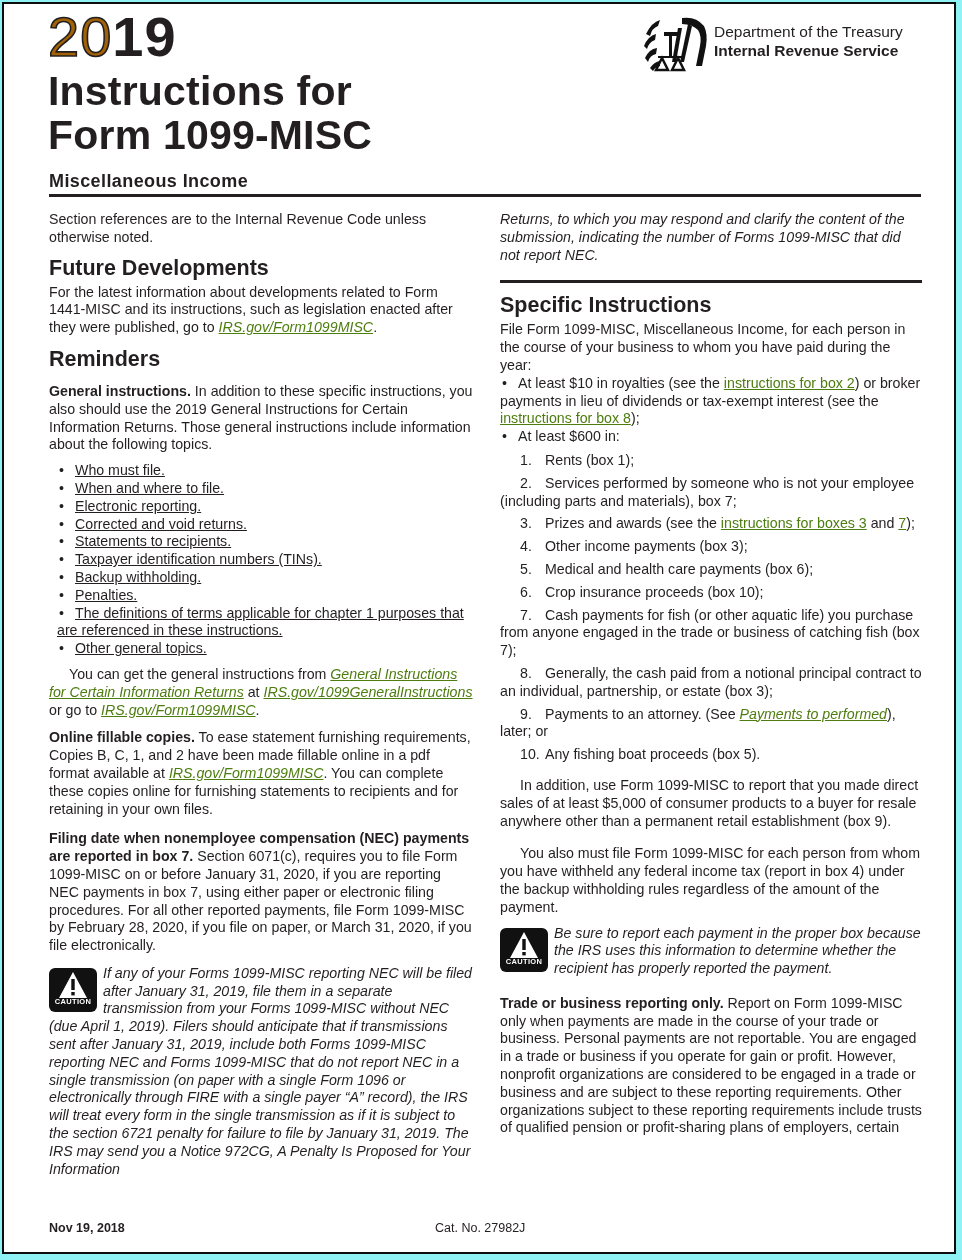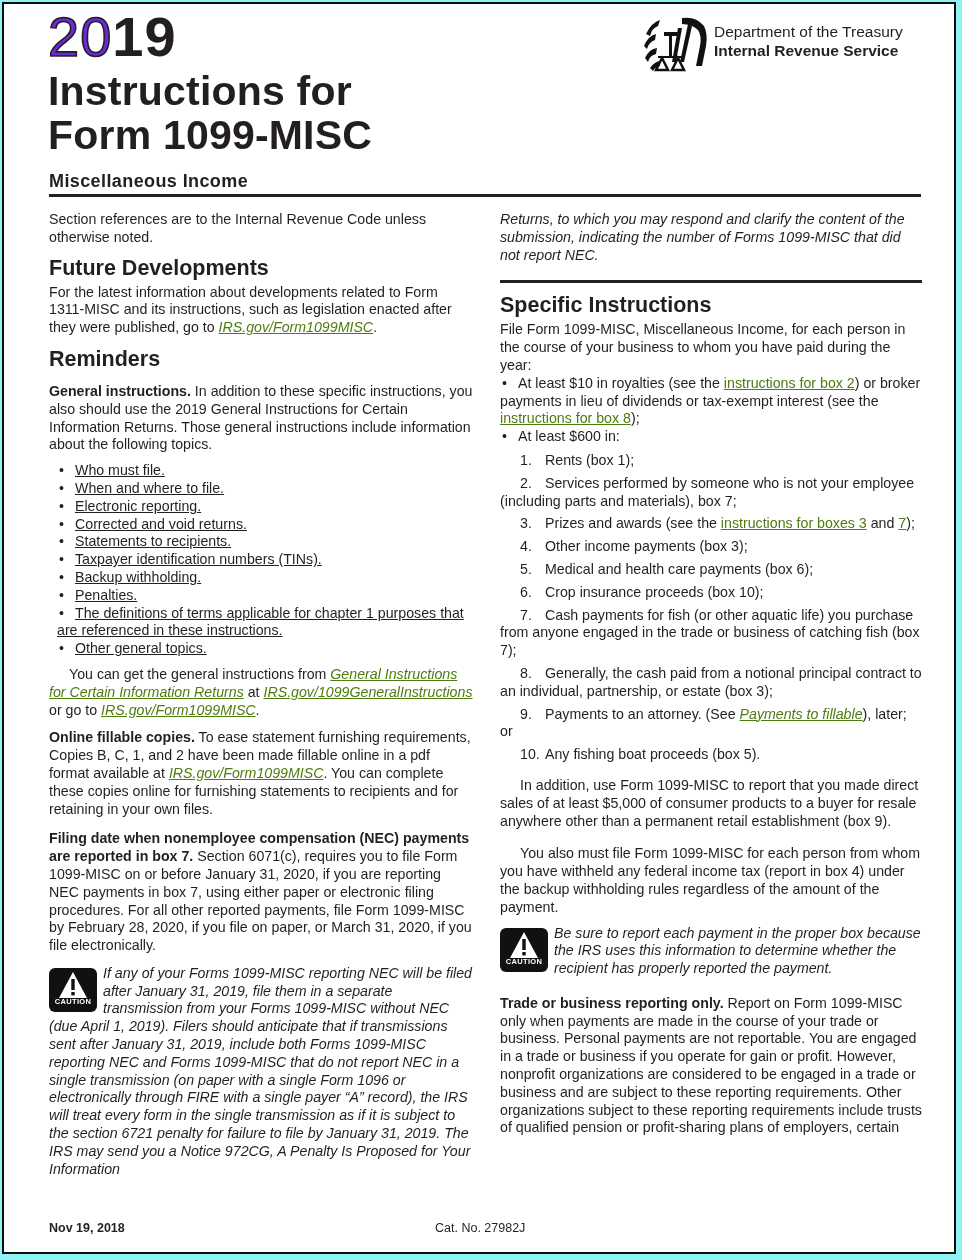--- a/index.html
+++ b/index.html
@@ -10,21 +10,21 @@
     color: #231f20;
   }
   .frame {
     position: absolute; left: 2px; top: 2px; width: 954px; height: 1252px;
     border: 2px solid #0d0d0d; background: #ffffff; box-sizing: border-box;
   }
   .year {
     position: absolute; left: 44px; top: 2px; font-size: 56px; font-weight: bold;
     line-height: 62px; letter-spacing: 1px;
   }
-  .year .outline { color: #6d28d9; -webkit-text-stroke: 1.6px #231f20; font-weight: normal; }
+  .year .outline { color: #a16207; -webkit-text-stroke: 1.6px #231f20; font-weight: normal; }
   .title {
     position: absolute; left: 44px; top: 65px; font-size: 41px; font-weight: bold;
     line-height: 44px; letter-spacing: 0.2px;
   }
   .subtitle {
     position: absolute; left: 45px; top: 167px; font-size: 18px; font-weight: bold;
     letter-spacing: 0.4px;
   }
   .rule-top { position: absolute; left: 45px; top: 190px; width: 872px; height: 3px; background: #231f20; }
   .irs-logo { position: absolute; left: 638px; top: 10px; width: 68px; height: 60px; }
@@ -89,21 +89,21 @@
   </svg>
   <div class="agency">
     <div>Department of the Treasury</div>
     <div class="b">Internal Revenue Service</div>
   </div>
 
   <div class="col col-left">
     <p>Section references are to the Internal Revenue Code unless otherwise noted.</p>
 
     <h2>Future Developments</h2>
-    <p><span>For the latest information about developments related to Form 1311-MISC and its instructions, such as legislation enacted after they were published, go to </span><a class="it">IRS.gov/Form1099MISC</a><span>.</span></p>
+    <p><span>For the latest information about developments related to Form 1441-MISC and its instructions, such as legislation enacted after they were published, go to </span><a class="it">IRS.gov/Form1099MISC</a><span>.</span></p>
 
     <h2 style="margin-top:10px;margin-bottom:12px;">Reminders</h2>
     <p><span class="lead">General instructions.</span><span> In addition to these specific instructions, you also should use the 2019 General Instructions for Certain Information Returns. Those general instructions include information about the following topics.</span></p>
     <ul class="bul mb">
       <li><span class="dot">•</span><span>Who must file.</span></li>
       <li><span class="dot">•</span><span>When and where to file.</span></li>
       <li><span class="dot">•</span><span>Electronic reporting.</span></li>
       <li><span class="dot">•</span><span>Corrected and void returns.</span></li>
       <li><span class="dot">•</span><span>Statements to recipients.</span></li>
       <li><span class="dot">•</span><span>Taxpayer identification numbers (TINs).</span></li>
@@ -142,21 +142,21 @@
 
     <div>
       <p class="num"><span class="n">1.</span><span>Rents (box 1);</span></p>
       <p class="num"><span class="n">2.</span><span>Services performed by someone who is not your employee (including parts and materials), box 7;</span></p>
       <p class="num"><span class="n">3.</span><span>Prizes and awards (see the </span><a>instructions for boxes 3</a><span> and </span><a>7</a><span>);</span></p>
       <p class="num"><span class="n">4.</span><span>Other income payments (box 3);</span></p>
       <p class="num"><span class="n">5.</span><span>Medical and health care payments (box 6);</span></p>
       <p class="num"><span class="n">6.</span><span>Crop insurance proceeds (box 10);</span></p>
       <p class="num"><span class="n">7.</span><span>Cash payments for fish (or other aquatic life) you purchase from anyone engaged in the trade or business of catching fish (box 7);</span></p>
       <p class="num"><span class="n">8.</span><span>Generally, the cash paid from a notional principal contract to an individual, partnership, or estate (box 3);</span></p>
-      <p class="num"><span class="n">9.</span><span>Payments to an attorney. (See </span><a class="it">Payments to fillable</a><span>), later; or</span></p>
+      <p class="num"><span class="n">9.</span><span>Payments to an attorney. (See </span><a class="it">Payments to performed</a><span>), later; or</span></p>
       <p class="num"><span class="n">10.</span><span>Any fishing boat proceeds (box 5).</span></p>
     </div>
 
     <p class="ind" style="margin-top:13px;">In addition, use Form 1099-MISC to report that you made direct sales of at least $5,000 of consumer products to a buyer for resale anywhere other than a permanent retail establishment (box 9).</p>
     <p class="ind" style="margin-top:15px;">You also must file Form 1099-MISC for each person from whom you have withheld any federal income tax (report in box 4) under the backup withholding rules regardless of the amount of the payment.</p>
 
     <div class="caution" style="margin-top:8px;">
       <div class="badge">
         <svg width="32" height="30" viewBox="0 0 32 30">
             <path d="M16 2 L30 28 L2 28 Z" fill="#fff"></path>

